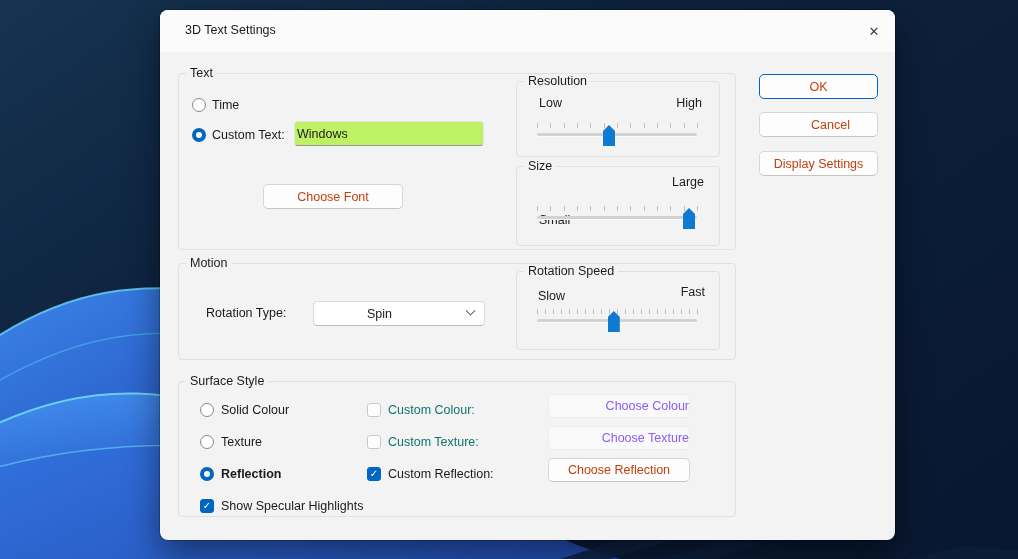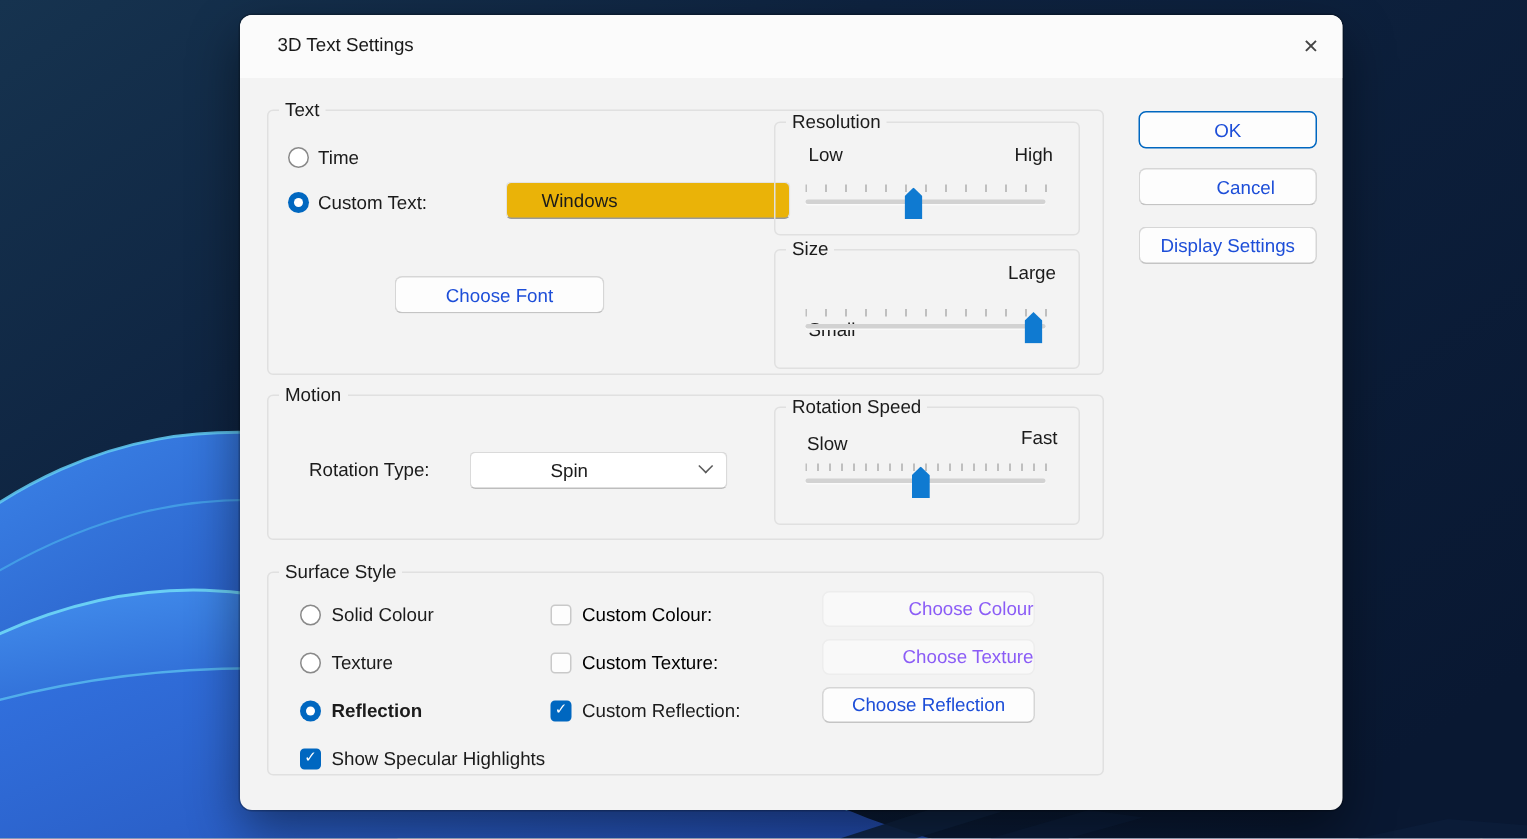--- a/index.html
+++ b/index.html
@@ -38,33 +38,33 @@
            border-radius:50%; background:#fff; }
 
   .checkbox { position:absolute; width:14px; height:14px; border-radius:3px;
            border:1px solid #898989; background:#fff; display:flex; align-items:center; justify-content:center; }
   .checkbox.checked { border-color:#0067c0; background:#0067c0; }
   .checkbox.disabled { border-color:#c9c9c9; background:#fdfdfd; }
   .checkbox .mark { display:none; color:#fff; font-size:10px; line-height:10px; }
   .checkbox.checked .mark { display:block; }
 
   .lbl { position:absolute; white-space:nowrap; font-size:12.5px; color:#1b1b1b; }
-  .lbl.disabled { color:#000000; }
+  .lbl.disabled { color:#0f766e; }
 
   
   .btn { position:absolute; display:flex; align-items:center; justify-content:center;
          background:#fdfdfd; border:1px solid #d6d6d6; border-bottom-color:#c4c4c4;
-         border-radius:5px; font-size:12.5px; color:#1d4ed8; cursor:default; }
+         border-radius:5px; font-size:12.5px; color:#c2410c; cursor:default; }
   .btn.default { border:1.6px solid #0067c0; }
   .btn.disabled { color:#8b5cf6; background:#f9f9f9; border-color:#ededed;justify-content:flex-end; }
 
   
-  .textbox { position:absolute; background:#eab308; border:1px solid #e3e3e3; border-bottom:1px solid #9a9a9a;
-             border-radius:4px; padding:0 23px; font-size:12.5px; color:#1b1b1b;
-             font-family:"Liberation Sans","DejaVu Sans",sans-serif; outline:none;margin-left:43px; }
+  .textbox { position:absolute; background:#bef264; border:1px solid #e3e3e3; border-bottom:1px solid #9a9a9a;
+             border-radius:4px; padding:0 2px; font-size:12.5px; color:#1b1b1b;
+             font-family:"Liberation Sans","DejaVu Sans",sans-serif; outline:none; }
   .dropdown { position:absolute; background:#fff; border:1px solid #dadada; border-bottom-color:#bdbdbd;
               border-radius:4px; display:flex; align-items:center; padding:0 10px; }
   .dropdown .value { flex:1; font-size:12.5px;margin-left:43px; }
   .chevron { width:7px; height:7px; border-right:1.3px solid #5a5a5a; border-bottom:1.3px solid #5a5a5a;
              transform:rotate(45deg) translate(-2px,-2px); }
 
   
   .slider { position:absolute; width:160px; height:28px; }
   .ticks { position:absolute; left:0; top:3px; width:161px; height:5px;
            background-image:repeating-linear-gradient(to right,#bfbfbf 0 1px,transparent 1px var(--sp)); }

